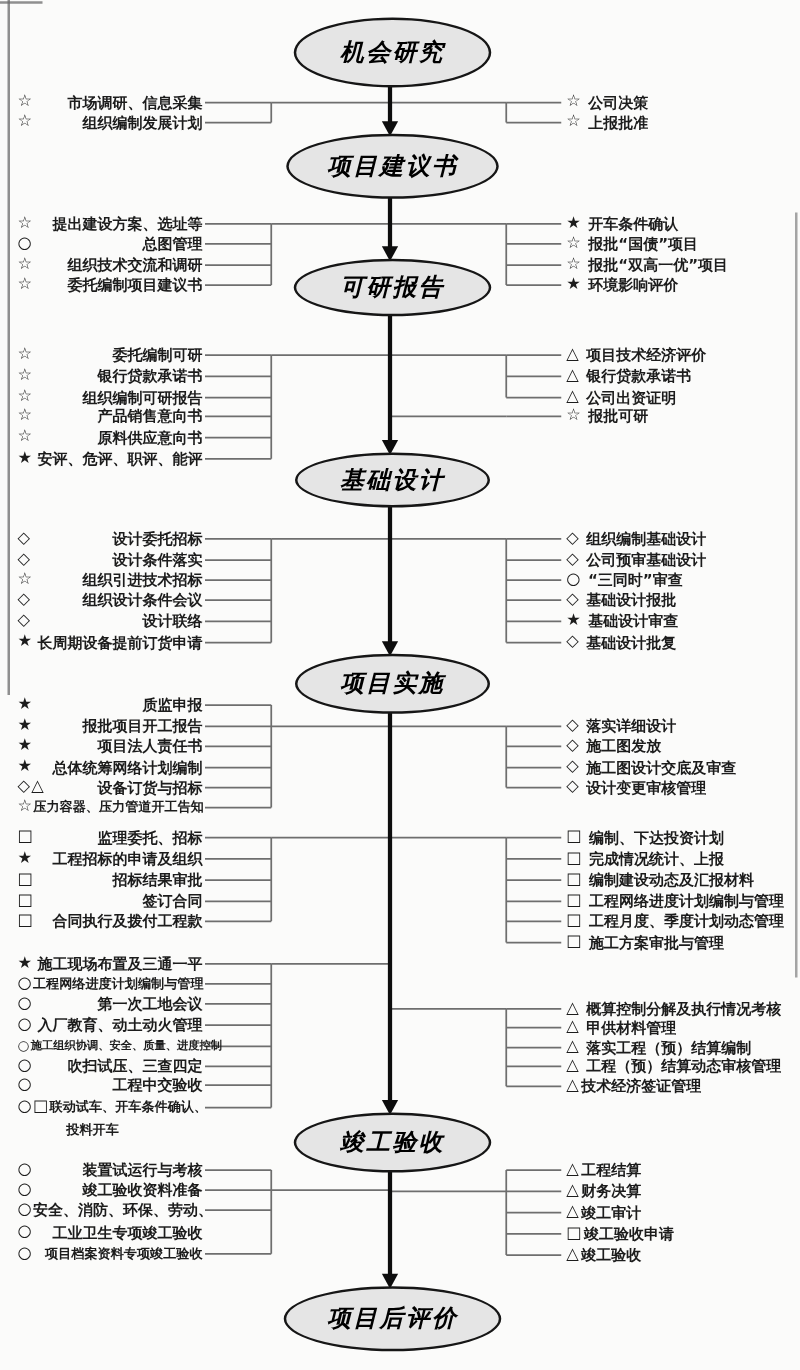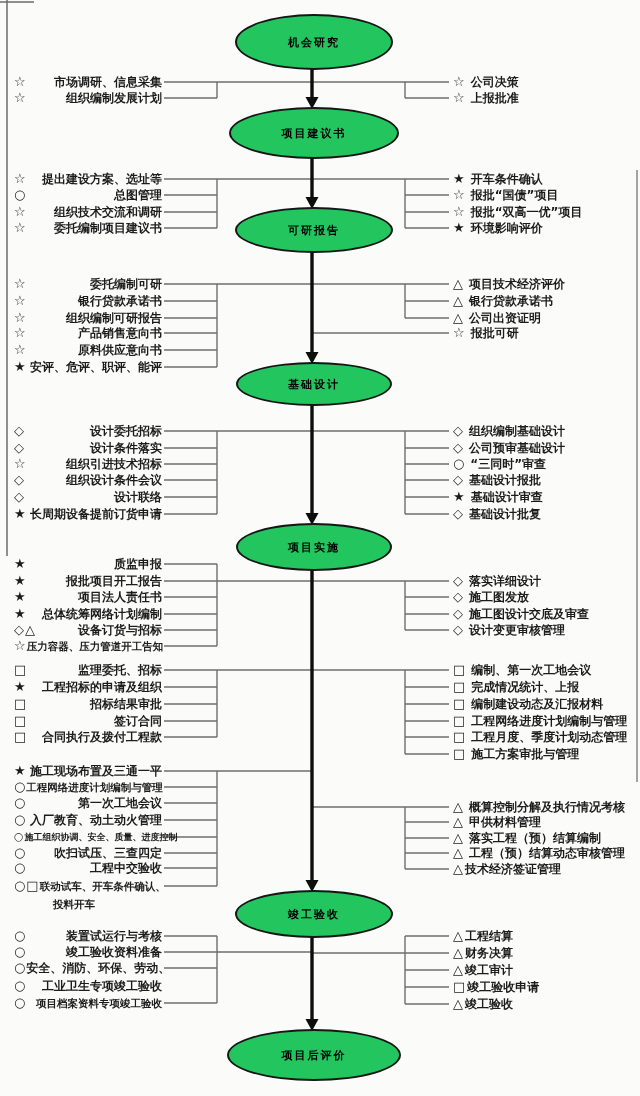--- a/index.html
+++ b/index.html
@@ -3,24 +3,24 @@
 <meta charset="utf-8">
 <style>
   html,body{margin:0;padding:0;background:#ffffff;}
   .page{
     position:relative;width:640px;height:1096px;overflow:hidden;
     background:#fbfbfa;
     font-family:"DejaVu Sans","Liberation Sans",sans-serif;
   }
   svg.wires{position:absolute;left:0;top:0;z-index:1;}
   .node{
-    position:absolute;z-index:3;background:#22c55e;
+    position:absolute;z-index:3;background:#e5e5e5;
     border:2.6px solid #161616;border-radius:50%;
     display:flex;align-items:center;justify-content:center;
-    font-size:11px;font-weight:bold;color:#000;letter-spacing:2px;
+    font-size:19px;font-weight:bold;color:#000;letter-spacing:2px;font-style:italic;
   }
   .item{
     position:absolute;z-index:2;display:flex;align-items:center;
     height:16px;line-height:16px;white-space:nowrap;
     font-size:12px;font-weight:bold;color:#1c1c1c;
   }
   .item .sym{flex:none;font-size:13px;font-weight:normal;letter-spacing:1px;}
   .item.left{left:14px;width:148px;}
   .item.left .txt{margin-left:auto;text-align:center;}
   .item.right{left:453px;}
@@ -356,21 +356,21 @@
     <div class="item left" style="top: 713px;">
       <span class="sym">□</span>
       <span class="txt">签订合同</span>
     </div>
     <div class="item left" style="top: 729px;">
       <span class="sym">□</span>
       <span class="txt">合同执行及拨付工程款</span>
     </div>
     <div class="item right" style="top: 662px;">
       <span class="sym">□</span>
-      <span class="txt">编制、第一次工地会议</span>
+      <span class="txt">编制、下达投资计划</span>
     </div>
     <div class="item right" style="top: 679px;">
       <span class="sym">□</span>
       <span class="txt">完成情况统计、上报</span>
     </div>
     <div class="item right" style="top: 696px;">
       <span class="sym">□</span>
       <span class="txt">编制建设动态及汇报材料</span>
     </div>
     <div class="item right" style="top: 713px;">

